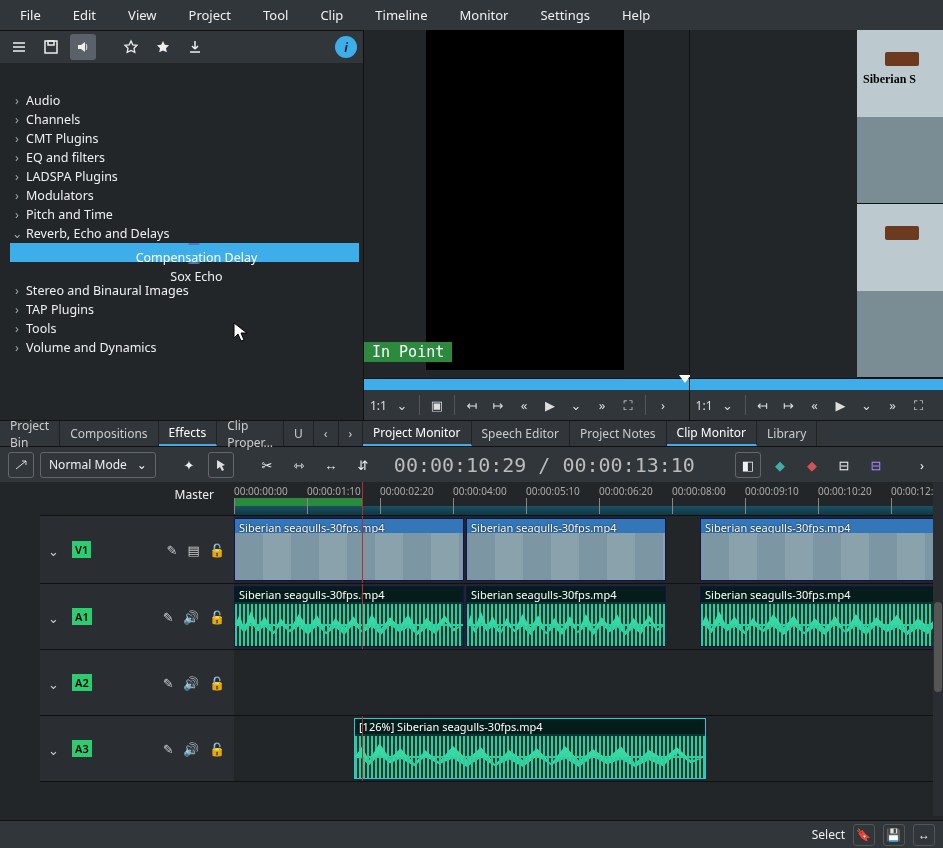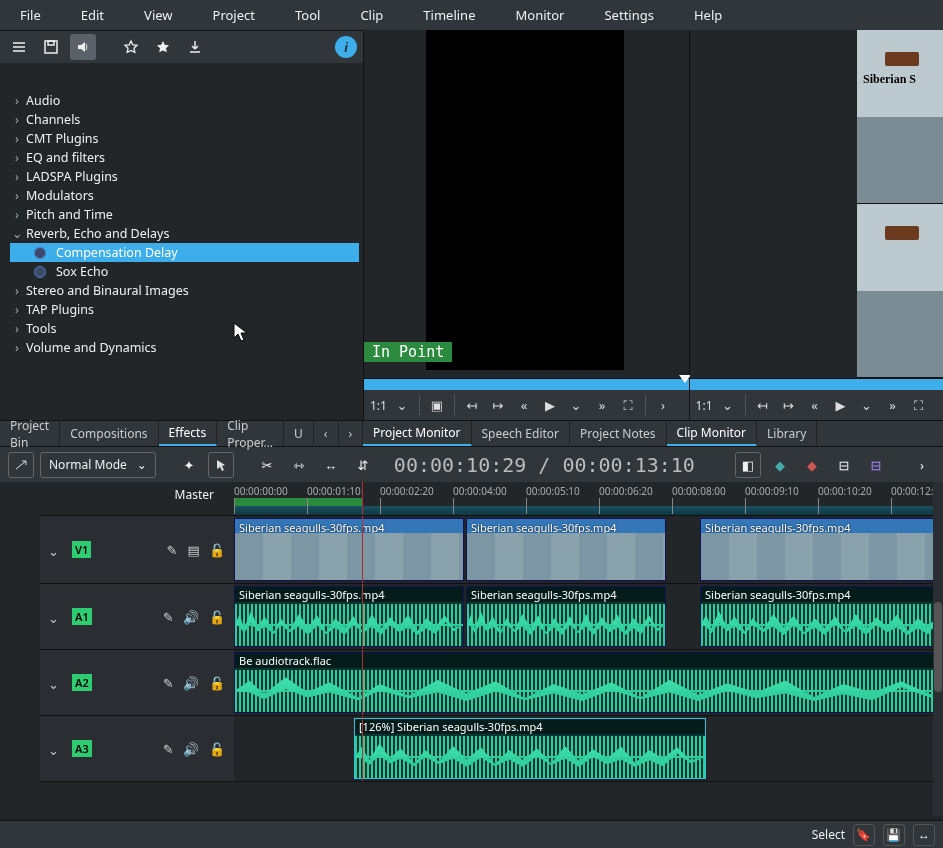--- a/index.html
+++ b/index.html
@@ -13,21 +13,21 @@
   overflow: hidden;
   position: relative;
 }
 
 .menubar {
   height: 30px;
   background: #31363b;
   display: flex;
   align-items: center;
   padding: 0 8px;
-  gap: 16px;
+  gap: 8px;
 }
 .menubar .item { padding: 4px 12px; cursor: default; }
 
 .toolbar {
   height: 32px;
   background: #31363b;
   display: flex;
   align-items: center;
   padding: 0 6px;
   gap: 6px;
@@ -54,21 +54,21 @@
 }
 .tree {
   padding: 28px 4px 4px 10px;
   font-size: 12.5px;
 }
 .tree .row {
   display:flex;align-items:center;height:19px;padding-left:2px;gap:4px;
 }
 .tree .row .chev { width:10px;text-align:center;color:#9aa; }
 .tree .row.selected { background:#3daee9;color:#fff; }
-.tree .leaf { padding-left:24px; }
+.tree .leaf { padding-left:24px;flex-direction:column; }
 .tree .leaf .dot {
   width:12px;height:12px;border-radius:50%;
   border:1px solid #4d78c3;background:#3d4b6b;margin-right:6px;
 }
 .moncol { flex:1;background:#232629;border-left:1px solid #111;display:flex;flex-direction:column; }
 .moncol .view { flex:1;background:#232629;position:relative;overflow:hidden; }
 .clip-view {
   position:absolute;left:62px;top:0;width:198px;height:340px;background:#000;
 }
 .inpoint {
@@ -529,29 +529,20 @@
       <div class="th-left">
         <span class="chev2">⌄</span>
         <span class="track-name">A2</span>
       </div>
       <div class="th-right">
         <span>✎</span>
         <span>🔊</span>
         <span>🔓</span>
       </div>
     </div>
-    <div class="track-body">
-      <div class="clip audio" style="left:0;width:726px">
-        <div class="name-row"><span>Be audiotrack.flac</span></div>
-        <div class="wave">
-            <div class="fill"></div>
-          </div>
-      </div>
-      <div class="playhead"></div>
-    </div>
   </div>
 
   <div class="track a">
     <div class="track-head">
       <div class="th-left">
         <span class="chev2">⌄</span>
         <span class="track-name">A3</span>
       </div>
       <div class="th-right">
         <span>✎</span>

